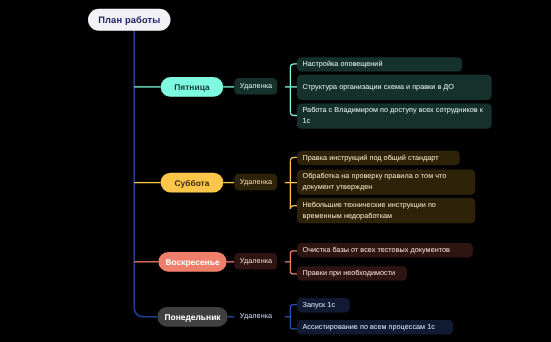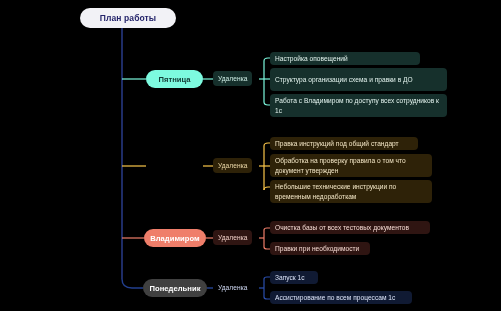--- a/index.html
+++ b/index.html
@@ -34,21 +34,21 @@
     position: absolute;
     box-sizing: border-box;
     display: flex;
     align-items: center;
     justify-content: center;
     white-space: nowrap;
   }
   .root-node {
     left: 80px;
     top: 8px;
-    width: 96px;
+    width: 75px;
     height: 20px;
     background: #f2f2f6;
     color: #25256b;
     border-radius: 10px;
     font-size: 8.5px;
     font-weight: bold;
     letter-spacing: 0.1px;
   }
   .branch-node {
     height: 18px;
@@ -165,35 +165,38 @@
   <div class="leaf leaf-friday" style="left:270px; top:52px; width:150px; height:13px;">
     <span>Настройка оповещений</span>
   </div>
   <div class="leaf leaf-friday" style="left:270px; top:68px; width:177px; height:23px;">
     <span>Структура организации схема и правки в ДО</span>
   </div>
   <div class="leaf leaf-friday" style="left:270px; top:94px; width:177px; height:23px;">
     <span>Работа с Владимиром по доступу всех сотрудников к 1с</span>
   </div>
 
+  <div class="node branch-node br-saturday">
+    <span>Суббота</span>
+  </div>
   <div class="node chip-node chip-saturday">
     <span>Удаленка</span>
   </div>
   <div class="leaf leaf-saturday" style="left:270px; top:137px; width:148px; height:13px;">
     <span>Правка инструкций под общий стандарт</span>
   </div>
   <div class="leaf leaf-saturday" style="left:270px; top:154px; width:162px; height:23px;">
     <span>Обработка на проверку правила о том что документ утвержден</span>
   </div>
   <div class="leaf leaf-saturday" style="left:270px; top:180px; width:162px; height:23px;">
     <span>Небольшие технические инструкции по временным недоработкам</span>
   </div>
 
   <div class="node branch-node br-sunday">
-    <span>Владимиром</span>
+    <span>Воскресенье</span>
   </div>
   <div class="node chip-node chip-sunday">
     <span>Удаленка</span>
   </div>
   <div class="leaf leaf-sunday" style="left:270px; top:221px; width:160px; height:13px;">
     <span>Очистка базы от всех тестовых документов</span>
   </div>
   <div class="leaf leaf-sunday" style="left:270px; top:242px; width:100px; height:13px;">
     <span>Правки при необходимости</span>
   </div>

